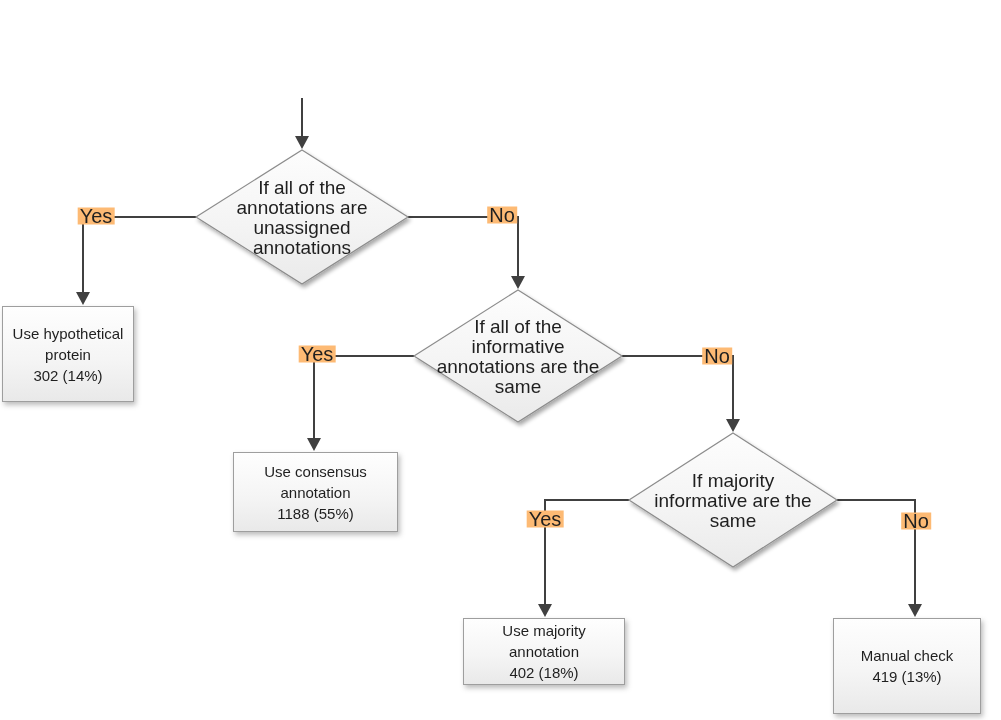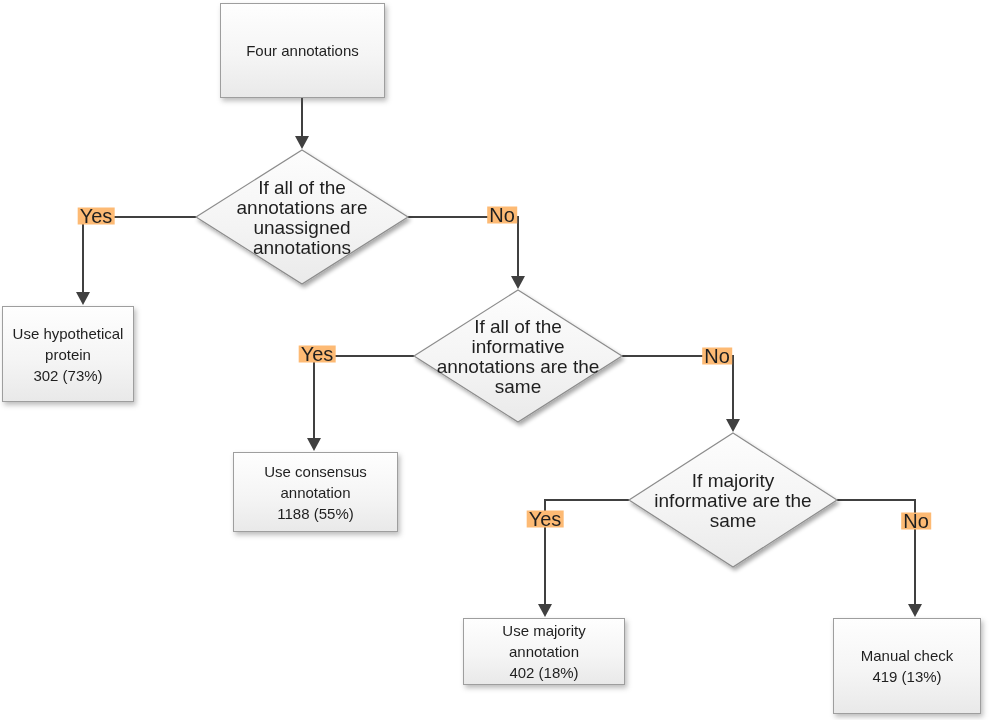--- a/index.html
+++ b/index.html
@@ -108,28 +108,25 @@
     <path class="arrowhead" d="M307,438 L321,438 L314,451 Z"></path>
     <path class="arrowhead" d="M726,419 L740,419 L733,432 Z"></path>
     <path class="arrowhead" d="M538,604 L552,604 L545,617 Z"></path>
     <path class="arrowhead" d="M908,604 L922,604 L915,617 Z"></path>
 
     <polygon class="diamond" filter="url(#softShadow)" points="302,150 408,217 302,284 196,217"></polygon>
     <polygon class="diamond" filter="url(#softShadow)" points="518,290 622,356 518,422 414,356"></polygon>
     <polygon class="diamond" filter="url(#softShadow)" points="733,433 837,500 733,567 629,500"></polygon>
   </svg>
 
-  <div class="node" style="left:220px; top:3px; width:165px; height:95px;">
-    <div>Four annotations</div>
-  </div>
 
   <div class="node" style="left:2px; top:306px; width:132px; height:96px;">
     <div class="pre">Use hypothetical
 protein</div>
-    <div>302 (73%)</div>
+    <div>302 (14%)</div>
   </div>
 
   <div class="node" style="left:233px; top:452px; width:165px; height:80px;">
     <div class="pre">Use consensus
 annotation</div>
     <div>1188 (55%)</div>
   </div>
 
   <div class="node" style="left:463px; top:618px; width:162px; height:67px;">
     <div class="pre">Use majority

